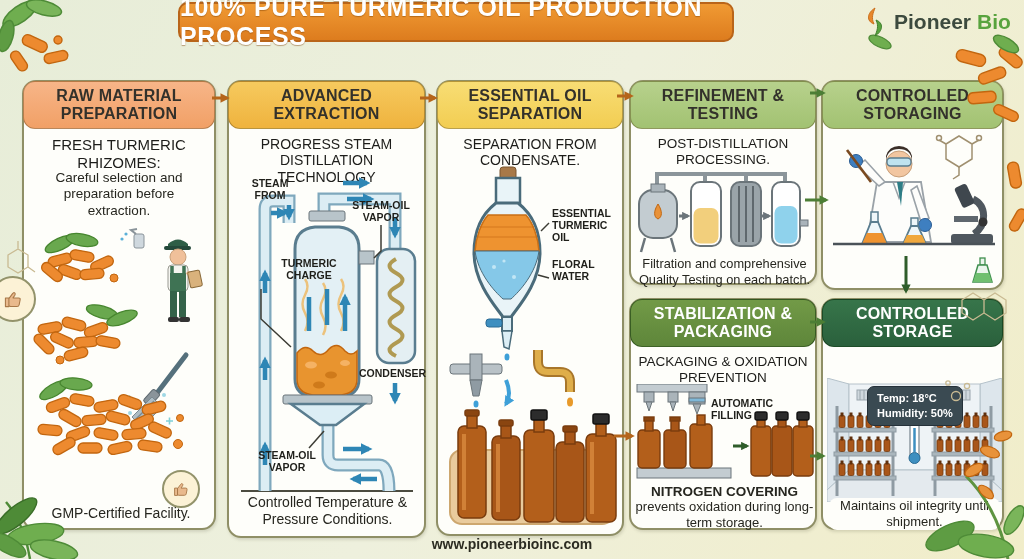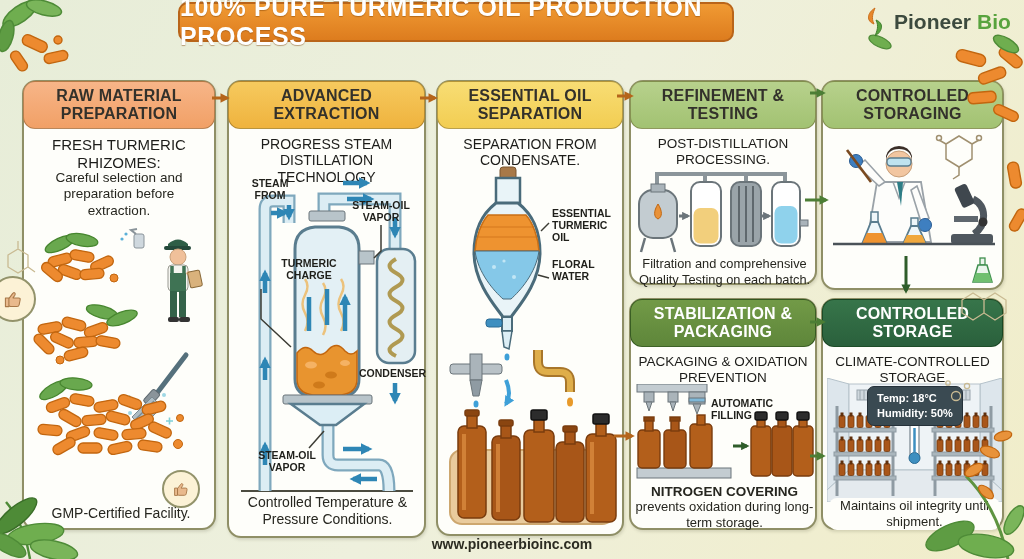--- a/index.html
+++ b/index.html
@@ -446,21 +446,20 @@
           <rect x="162" y="28" width="12" height="8" rx="2" fill="#2c2c2c" stroke="#111"></rect>
       </g>
     </svg>
     <div class="lbl" style="left:80px;top:98px;width:78px;text-align:left;">AUTOMATIC FILLING</div>
     <div class="note" style="left:4px;top:184px;width:179px;font-weight:bold;font-size:13.5px;">NITROGEN COVERING</div>
     <div class="note" style="left:4px;top:199px;width:179px;font-size:13px;">prevents oxidation during long-term storage.</div>
   </div>
 
   <div class="card" style="left:821px;top:298px;width:183px;height:232px;">
     <div class="hdr white" style="background:linear-gradient(#37754a,#2a603c);">CONTROLLED STORAGE</div>
-    <div class="sub" style="font-size:13.5px;">CLIMATE-CONTROLLED STORAGE</div>
     <svg class="illus" style="left:4px;top:78px;" width="175" height="124" viewBox="0 0 175 124">
       <defs>
         <g id="sb">
             <rect x="0" y="3.5" width="6" height="12" rx="1.5" fill="#a9561a" stroke="#743a0e" stroke-width="0.8"></rect>
             <rect x="1.5" y="0.5" width="3" height="4" fill="#5f2f0c"></rect>
           </g>
       </defs>
       <polygon points="0,0 22,6 22,92 0,112" fill="#dde6ec" stroke="#b5c2ca"></polygon>
       <polygon points="175,0 153,6 153,92 175,112" fill="#dde6ec" stroke="#b5c2ca"></polygon>
       <rect x="22" y="6" width="131" height="86" fill="#eef3f6" stroke="#b5c2ca"></rect>

